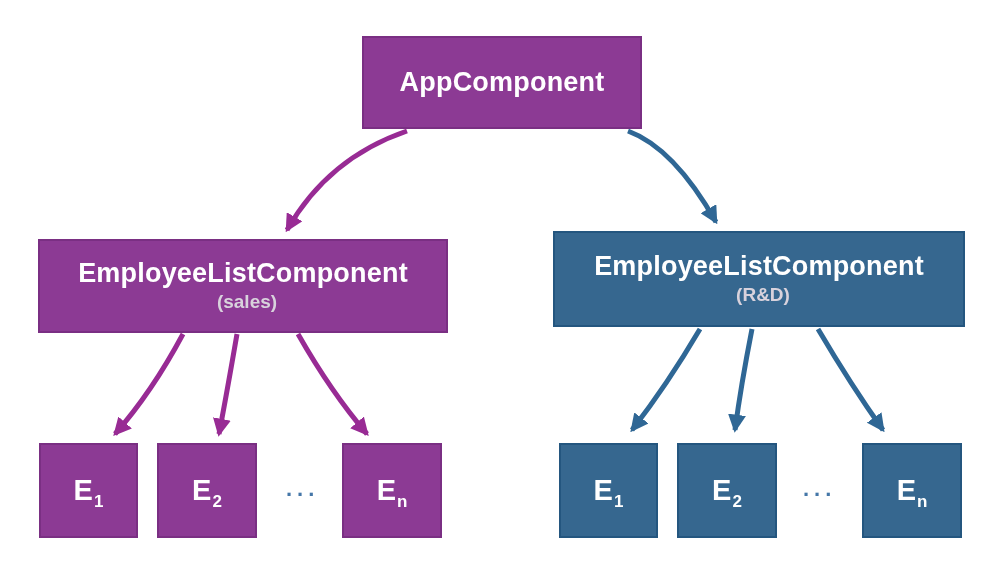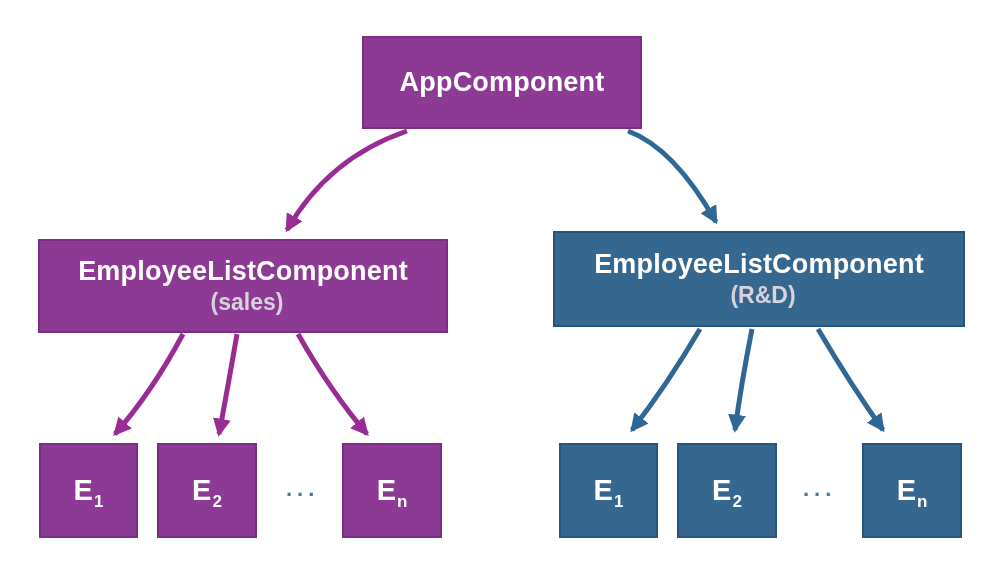--- a/index.html
+++ b/index.html
@@ -18,21 +18,21 @@
   .arrow.b{stroke:var(--blue-arrow);}
   .fill-p{fill:var(--purple-arrow);}
   .fill-b{fill:var(--blue-arrow);}
   .box{
     position:absolute;display:flex;flex-direction:column;align-items:center;justify-content:center;
     color:var(--title-text);font-weight:bold;box-sizing:border-box;text-align:center;
   }
   .box.purple{background:var(--purple);border:2px solid var(--purple-dark);}
   .box.blue{background:var(--blue);border:2px solid var(--blue-dark);}
   .box .title{font-size:27px;line-height:1.15;letter-spacing:.2px;}
-  .box .subtitle{font-size:23px;line-height:1.2;color:var(--subtitle);margin-top:2px;margin-left:8px;}
+  .box .subtitle{font-size:19px;line-height:1.2;color:var(--subtitle);margin-top:2px;margin-left:8px;}
   .leaf .base{font-size:29px;}
   .leaf .sub{font-size:17px;display:inline-block;transform:translateY(7px);margin-left:1px;}
   .ellipsis{
     position:absolute;color:var(--ellipsis);font-weight:bold;font-size:22px;
     letter-spacing:5px;line-height:0;
   }
   
   #box-app   {left:362px;top:36px;  width:280px;height:93px;}
   #box-sales {left:38px; top:239px; width:410px;height:94px;}
   #box-rnd   {left:553px;top:231px; width:412px;height:96px;}

